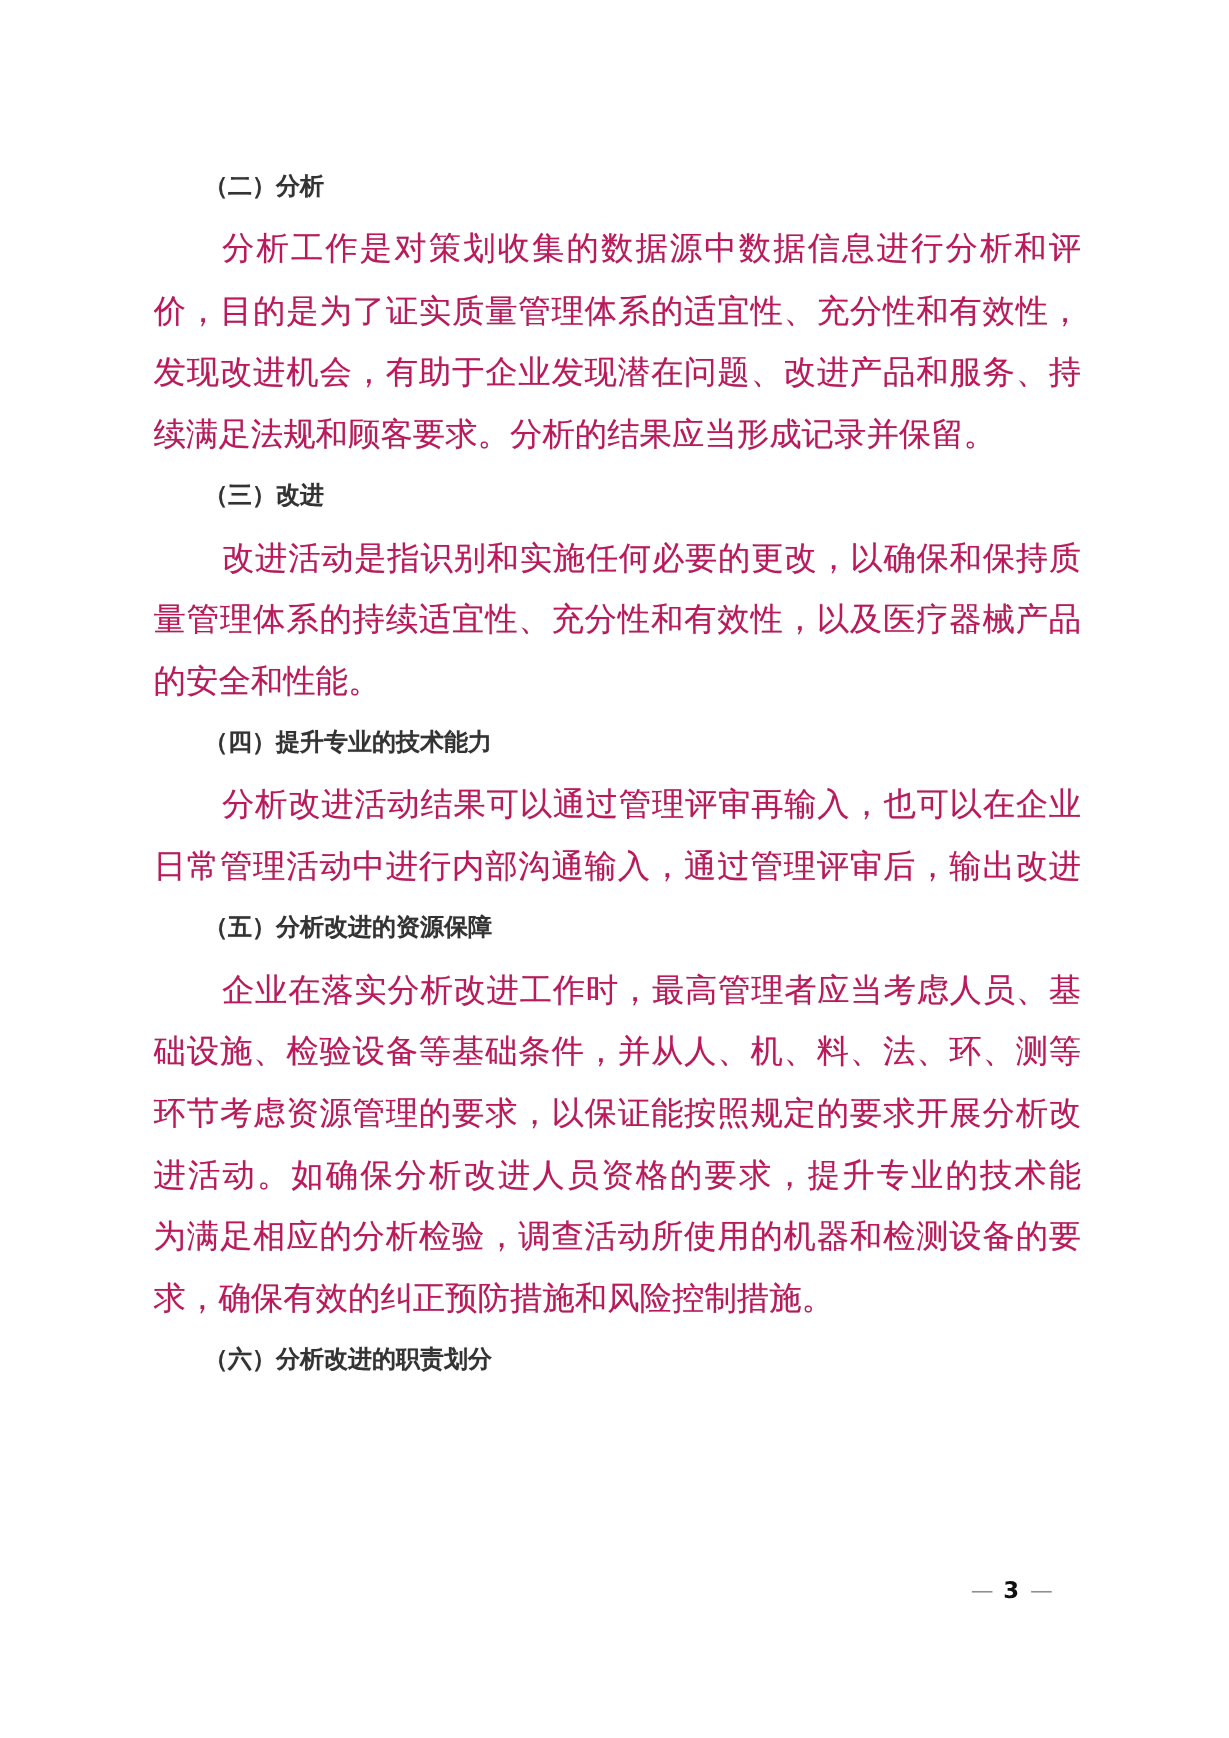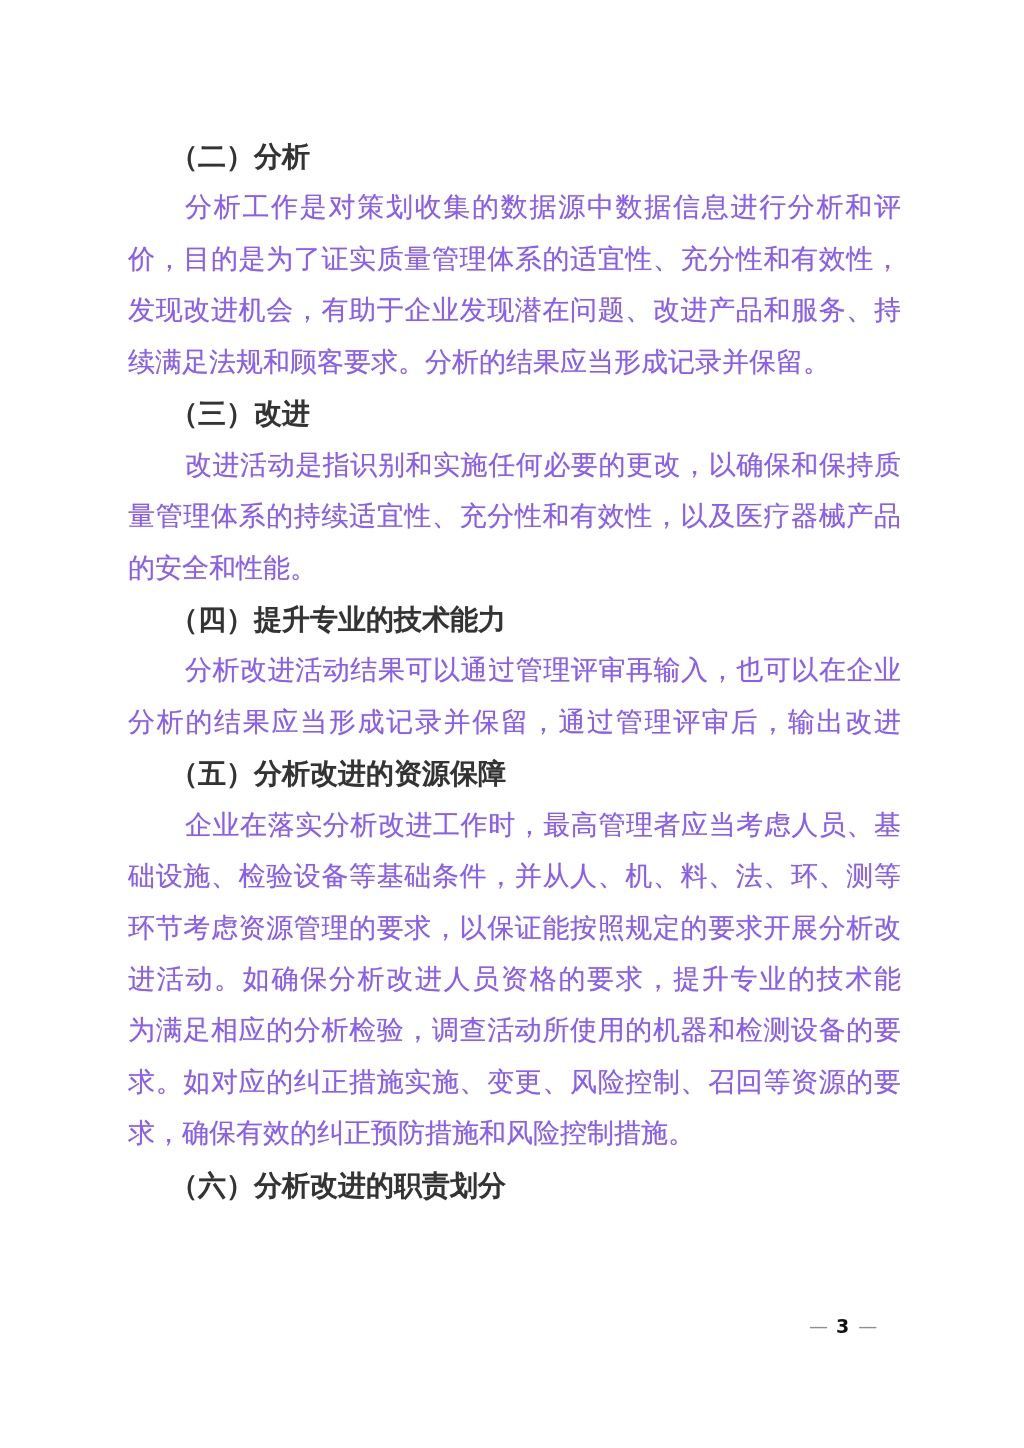--- a/index.html
+++ b/index.html
@@ -22,39 +22,39 @@
   .content {
     position: absolute;
     left: 128px;
     top: 131px;
     width: 773px;
   }
   .line {
     height: 51.45px;
     line-height: 51.45px;
     font-size: 27px;
-    color: #8b5cf6;
+    color: #be185d;
     overflow: hidden;
     text-align: justify;
     text-justify: inter-character;
     text-shadow: 0 0 0.8px rgba(40,40,40,0.35);
   }
   .stretch {
     text-align-last: justify;
   }
   .p-first {
     text-indent: 57px;
   }
   .p-last {
     text-align: center;
     text-align-last: left;
   }
   .heading {
     font-weight: bold;
-    font-size: 28px;
+    font-size: 20px;
     color: #333333;
     text-indent: 42px;
     text-align: center;
     text-align-last: left;
   }
   .page-number {
     position: absolute;
     left: 800px;
     top: 1311px;
     font-family: "DejaVu Sans", "Liberation Sans", sans-serif;
@@ -82,28 +82,27 @@
     <div class="line p-first stretch">分析工作是对策划收集的数据源中数据信息进行分析和评</div>
     <div class="line stretch">价，目的是为了证实质量管理体系的适宜性、充分性和有效性，</div>
     <div class="line stretch">发现改进机会，有助于企业发现潜在问题、改进产品和服务、持</div>
     <div class="line p-last">续满足法规和顾客要求。分析的结果应当形成记录并保留。</div>
     <div class="line heading">（三）改进</div>
     <div class="line p-first stretch">改进活动是指识别和实施任何必要的更改，以确保和保持质</div>
     <div class="line stretch">量管理体系的持续适宜性、充分性和有效性，以及医疗器械产品</div>
     <div class="line p-last">的安全和性能。</div>
     <div class="line heading">（四）提升专业的技术能力</div>
     <div class="line p-first stretch">分析改进活动结果可以通过管理评审再输入，也可以在企业</div>
-    <div class="line stretch">分析的结果应当形成记录并保留，通过管理评审后，输出改进</div>
+    <div class="line stretch">日常管理活动中进行内部沟通输入，通过管理评审后，输出改进</div>
     <div class="line heading">（五）分析改进的资源保障</div>
     <div class="line p-first stretch">企业在落实分析改进工作时，最高管理者应当考虑人员、基</div>
     <div class="line stretch">础设施、检验设备等基础条件，并从人、机、料、法、环、测等</div>
     <div class="line stretch">环节考虑资源管理的要求，以保证能按照规定的要求开展分析改</div>
     <div class="line stretch">进活动。如确保分析改进人员资格的要求，提升专业的技术能力；</div>
     <div class="line stretch">为满足相应的分析检验，调查活动所使用的机器和检测设备的要</div>
-    <div class="line stretch">求。如对应的纠正措施实施、变更、风险控制、召回等资源的要</div>
     <div class="line p-last">求，确保有效的纠正预防措施和风险控制措施。</div>
     <div class="line heading">（六）分析改进的职责划分</div>
   </div>
 
   <div class="page-number">
     <span class="dash">—</span><span class="num">3</span><span class="dash">—</span>
   </div>
 </div>
 
 </body></html>

